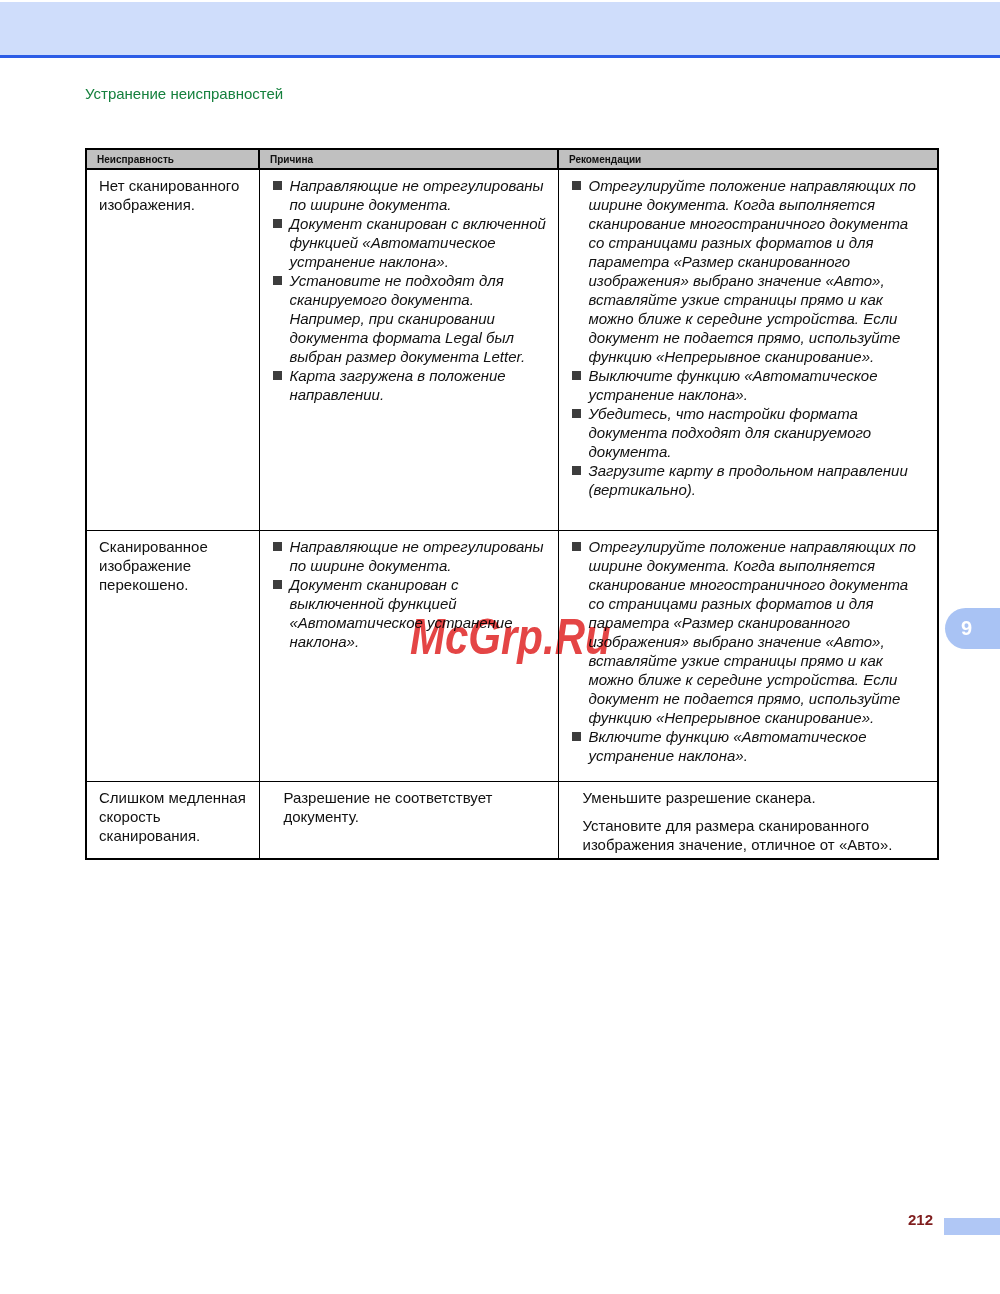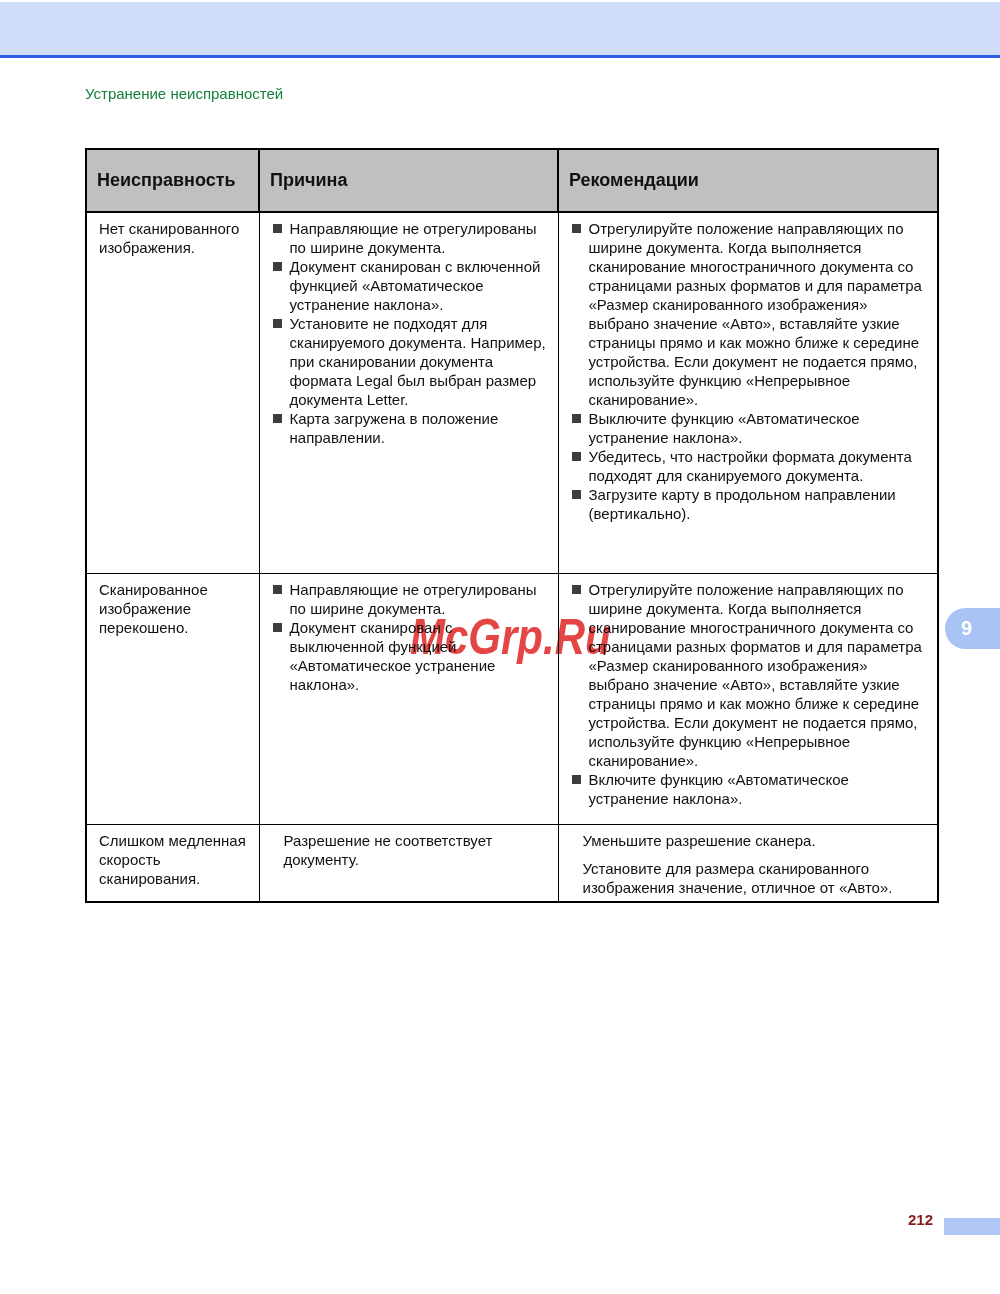--- a/index.html
+++ b/index.html
@@ -32,36 +32,36 @@
     width: 852px;
     border-collapse: collapse;
     table-layout: fixed;
     border: 2px solid #000;
     font-size: 15px; color: #111;
   }
   .scan-table th {
     background: #c0c0c0;
     border: 2px solid #000;
     text-align: left;
-    font-size: 18px;
-    padding: 20px 10px;
+    font-size: 10px;
+    padding: 3px 10px;
     height: 20px;
     margin-top: 13px;
   }
   .scan-table td {
     border: 1.5px solid #000;
     vertical-align: top;
     padding: 6px 10px 4px 12px;
     line-height: 19px;
   }
   tbody tr:nth-child(1) { height: 361px; }
   tbody tr:nth-child(2) { height: 251px; }
   tbody tr:nth-child(3) { height: 71px; padding-left: 15px; }
 
-  .bullet-item { display: flex; align-items: flex-start; }
+  .bullet-item { display: flex; align-items: flex-start; font-style: italic; }
   .bullet-item + .bullet-item { }
   .sq {
     flex: none;
     width: 9px; height: 9px;
     background: #3d3d3d;
     margin: 5px 8px 0 1px;
   }
   .bullet-text { display: block; }
   .plain-par { margin: 0 0 9px 12px; }
   .plain-par:last-child { margin-bottom: 0; }

